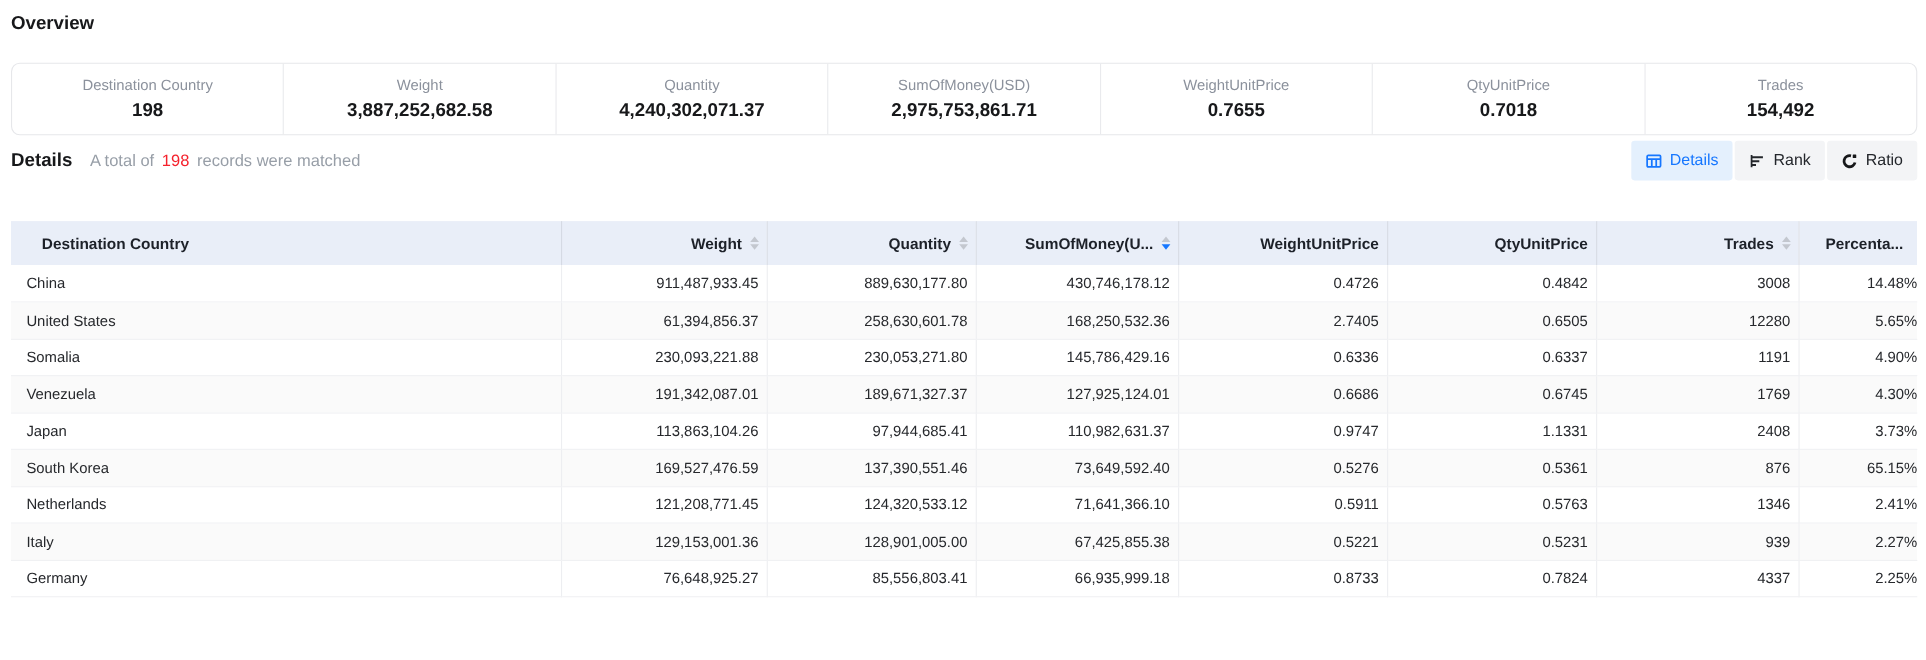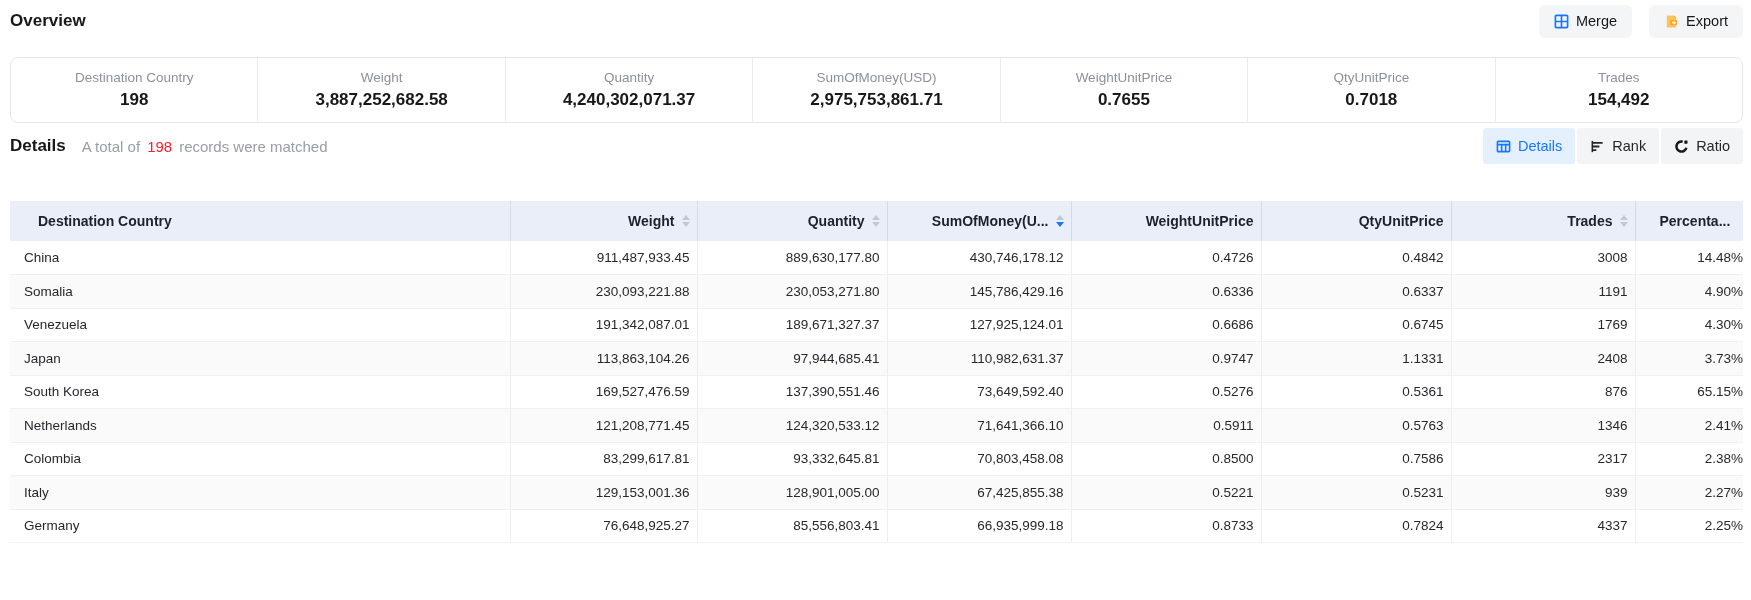--- a/index.html
+++ b/index.html
@@ -63,42 +63,20 @@
   .caret.down { border-top:5px solid #c3c7cf; }
   .caret.down.on { border-top-color:#1677ff; }
 </style>
 </head>
 <body>
 
 <div class="page">
 
   <div class="topbar">
     <div class="page-title">Overview</div>
-    <div class="top-actions">
-      <button class="tool-btn">
-        <span>
-            <svg width="15" height="15" viewBox="0 0 16 16" fill="none">
-              <rect x="1.5" y="1.5" width="13" height="13" rx="1" stroke="#1677ff" stroke-width="1.8"></rect>
-              <path d="M8 1.5 V14.5 M1.5 8 H14.5" stroke="#1677ff" stroke-width="1.8"></path>
-            </svg>
-          </span>
-        <span>Merge</span>
-      </button>
-      <button class="tool-btn">
-        <span>
-            <svg width="15" height="15" viewBox="0 0 16 16" fill="none">
-              <path d="M3 1.5 h7.5 l2.5 2.5 v10.5 h-10 z" fill="#fcc45c"></path>
-              <path d="M10.5 1.5 l2.5 2.5 h-2.5 z" fill="#f9a825"></path>
-              <rect x="6.5" y="6.5" width="7.5" height="5.5" rx="1" fill="#f9a825"></rect>
-              <path d="M8.5 9.25 h3.4 M10.4 7.8 l1.6 1.45 -1.6 1.45" stroke="#fff" stroke-width="1.2" fill="none"></path>
-            </svg>
-          </span>
-        <span>Export</span>
-      </button>
-    </div>
   </div>
 
   <div class="stats-card">
       <div class="stat-item">
         <div class="stat-label">Destination Country</div>
         <div class="stat-value">198</div>
       </div>
       <div class="stat-item">
         <div class="stat-label">Weight</div>
         <div class="stat-value">3,887,252,682.58</div>
@@ -236,20 +214,30 @@
           <td class="al-left col-first">China</td>
           <td class="al-right">911,487,933.45</td>
           <td class="al-right">889,630,177.80</td>
           <td class="al-right">430,746,178.12</td>
           <td class="al-right">0.4726</td>
           <td class="al-right">0.4842</td>
           <td class="al-right">3008</td>
           <td class="al-left col-pct">14.48%</td>
         </tr>
         <tr>
+          <td class="al-left col-first">United States</td>
+          <td class="al-right">61,394,856.37</td>
+          <td class="al-right">258,630,601.78</td>
+          <td class="al-right">168,250,532.36</td>
+          <td class="al-right">2.7405</td>
+          <td class="al-right">0.6505</td>
+          <td class="al-right">12280</td>
+          <td class="al-left col-pct">5.65%</td>
+        </tr>
+        <tr>
           <td class="al-left col-first">Somalia</td>
           <td class="al-right">230,093,221.88</td>
           <td class="al-right">230,053,271.80</td>
           <td class="al-right">145,786,429.16</td>
           <td class="al-right">0.6336</td>
           <td class="al-right">0.6337</td>
           <td class="al-right">1191</td>
           <td class="al-left col-pct">4.90%</td>
         </tr>
         <tr>
@@ -286,30 +274,20 @@
           <td class="al-left col-first">Netherlands</td>
           <td class="al-right">121,208,771.45</td>
           <td class="al-right">124,320,533.12</td>
           <td class="al-right">71,641,366.10</td>
           <td class="al-right">0.5911</td>
           <td class="al-right">0.5763</td>
           <td class="al-right">1346</td>
           <td class="al-left col-pct">2.41%</td>
         </tr>
         <tr>
-          <td class="al-left col-first">Colombia</td>
-          <td class="al-right">83,299,617.81</td>
-          <td class="al-right">93,332,645.81</td>
-          <td class="al-right">70,803,458.08</td>
-          <td class="al-right">0.8500</td>
-          <td class="al-right">0.7586</td>
-          <td class="al-right">2317</td>
-          <td class="al-left col-pct">2.38%</td>
-        </tr>
-        <tr>
           <td class="al-left col-first">Italy</td>
           <td class="al-right">129,153,001.36</td>
           <td class="al-right">128,901,005.00</td>
           <td class="al-right">67,425,855.38</td>
           <td class="al-right">0.5221</td>
           <td class="al-right">0.5231</td>
           <td class="al-right">939</td>
           <td class="al-left col-pct">2.27%</td>
         </tr>
         <tr>

